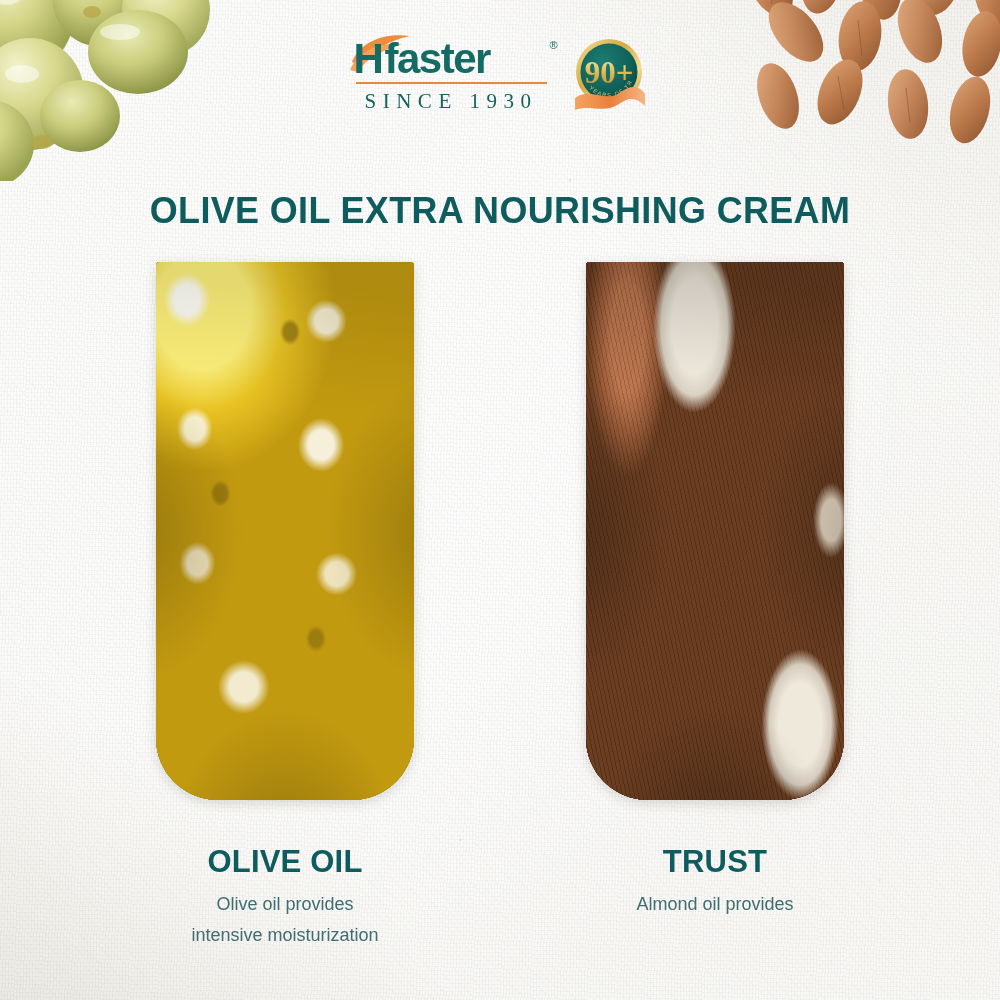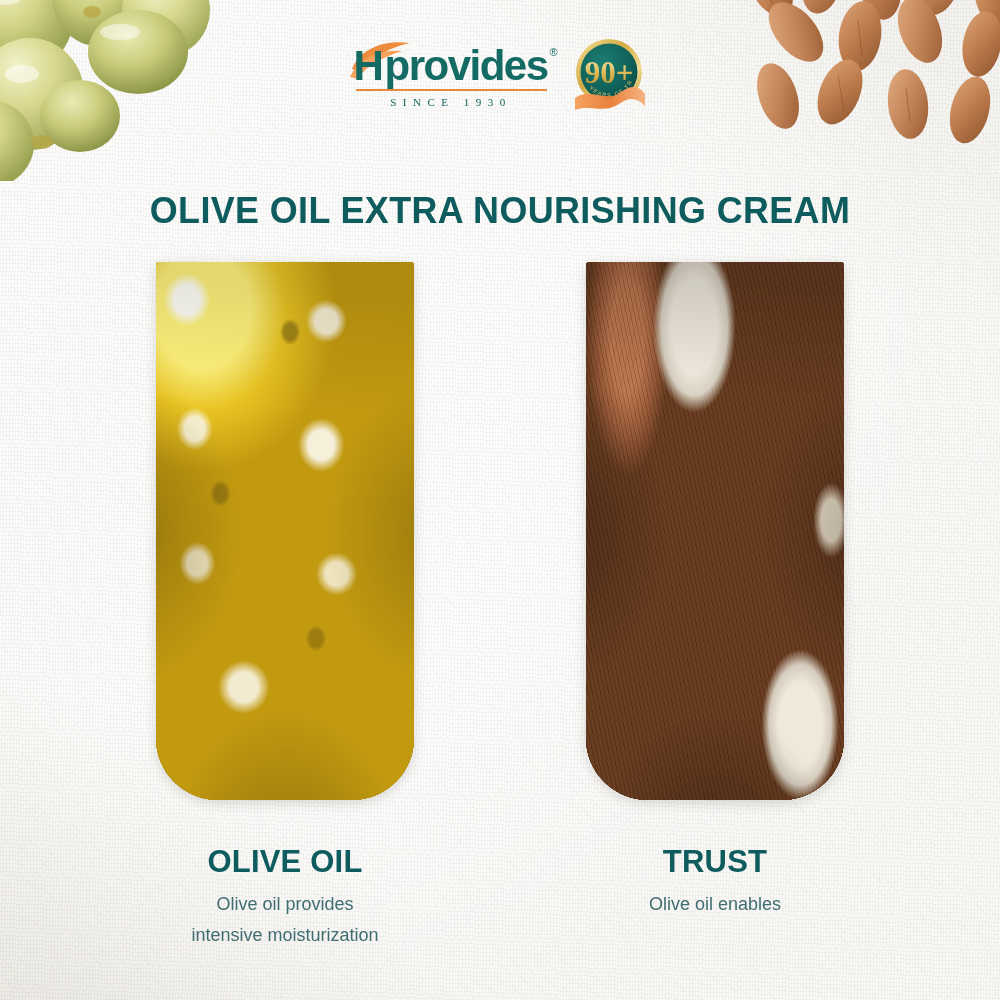--- a/index.html
+++ b/index.html
@@ -43,21 +43,21 @@
     color:#136b63;letter-spacing:-1px;
   }
   .logo-rest{
     position:absolute;left:31px;top:2px;font-size:42px;line-height:42px;font-weight:bold;
     color:#136b63;letter-spacing:-1.5px;
   }
   .logo-swoosh{position:absolute;left:-4px;top:-4px;width:74px;height:42px;}
   .logo-reg{position:absolute;right:-9px;top:3px;font-size:11px;color:#136b63;}
   .logo-rule{height:2px;background:#e8883c;margin:2px 2px 5px 2px;}
   .logo-since{
-    font-size:11px;color:#14635e;letter-spacing:6.5px;text-align:center;
+    font-size:21px;color:#14635e;letter-spacing:6.5px;text-align:center;
     font-family:"Liberation Serif", serif;
   }
   .badge90{width:76px;height:78px;position:relative;}
 
   
   .title{
     position:absolute;left:0;right:0;top:190px;text-align:center;
     font-size:37px;font-weight:bold;color:#0e5c5e;letter-spacing:.4px;
     transform:scaleX(.97);
   }
@@ -272,21 +272,21 @@
 
   <div class="brand">
 
     <div class="logo-block">
       <div class="logo-word">
         <svg class="logo-swoosh" viewBox="0 0 74 42">
           <path d="M2 30 C10 10, 34 0, 60 4 C40 8, 22 18, 12 34 Z" fill="#ef8b3c"></path>
           <path d="M0 38 C8 20, 28 10, 52 12 C34 18, 16 26, 8 40 Z" fill="#f4a15c"></path>
         </svg>
         <span class="logo-h">H</span>
-        <span class="logo-rest">provides</span>
+        <span class="logo-rest">faster</span>
         <span class="logo-reg">®</span>
       </div>
       <div class="logo-rule"></div>
       <div class="logo-since">SINCE 1930</div>
     </div>
 
     <svg class="badge90" viewBox="0 0 76 78">
       <defs>
         <linearGradient id="goldring" x1="0" y1="0" x2="1" y2="1">
           <stop offset="0%" stop-color="#f6e39a"></stop>
@@ -347,19 +347,19 @@
       <div class="cap-title">OLIVE OIL</div>
       <div class="cap-desc">
         <div>Olive oil provides</div>
         <div>intensive moisturization</div>
       </div>
     </div>
 
     <div class="cap almond">
       <div class="cap-title">TRUST</div>
       <div class="cap-desc">
-        <div>Olive oil enables</div>
+        <div>Almond oil provides</div>
       </div>
     </div>
 
   </div>
 
 </div>
 
 </body></html>

